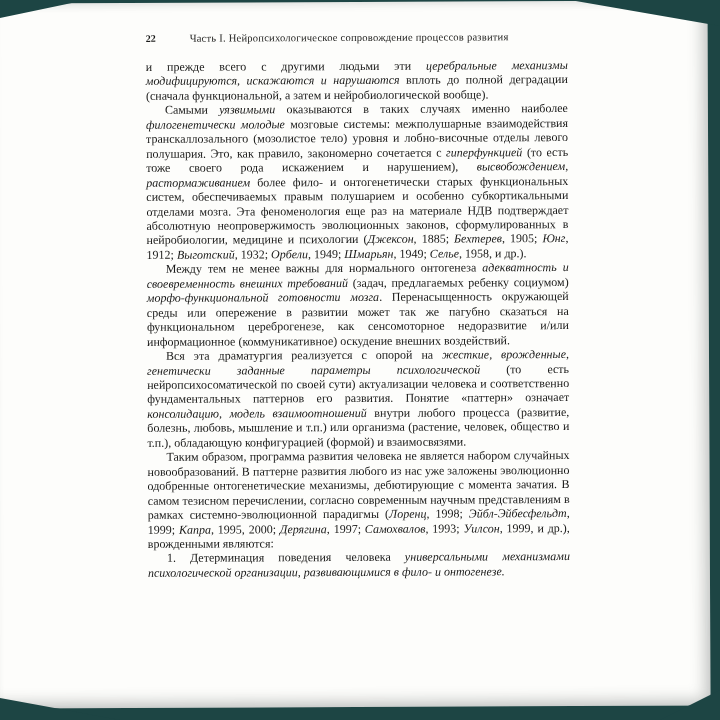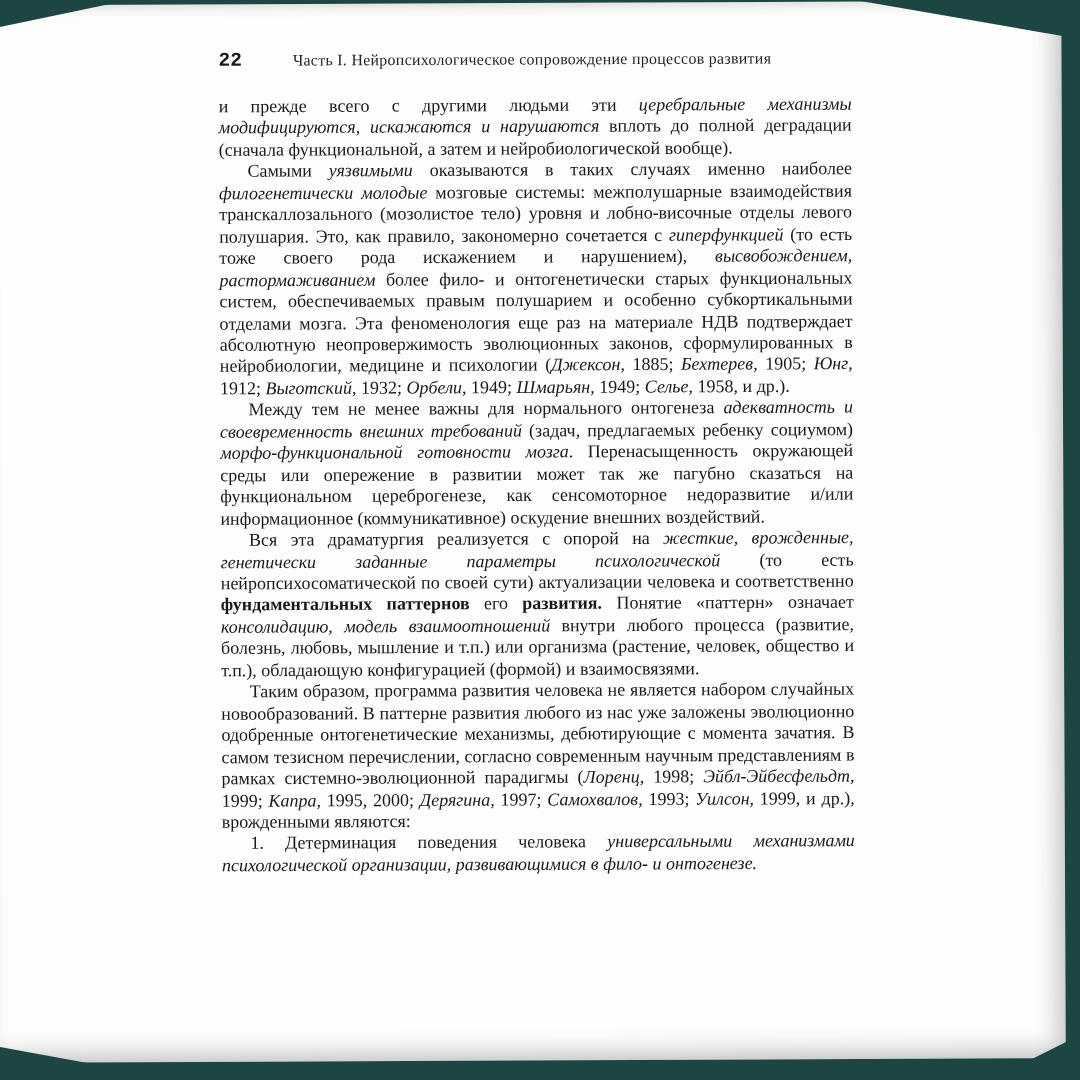--- a/index.html
+++ b/index.html
@@ -31,39 +31,38 @@
     left:155px;right:140px;top:30px;
     color:#191918;
   }
   .running{
     display:flex;
     align-items:baseline;
     margin-bottom:16px;
   }
   .pagenum{
     font-weight:bold;
-    font-size:13px;
+    font-size:10px;
     margin-right:34px;
-    font-family:Liberation Mono, monospace;
   }
   .head{
     font-size:10.6px;
     letter-spacing:.2px;
     color:#242422;
     white-space:nowrap;
   }
   .bodytext{
     font-size:12px;
     line-height:14.45px;
     text-align:justify;
   }
   .para{margin:0;}
   .para.ind{text-indent:19px;}
   .it{font-style:italic;}
-  .bd{font-weight:bold;}
+  .bd{font-weight:normal;}
 </style>
 </head>
 <body>
 
 <div class="viewport">
   <div class="page">
     <div class="content">
       <div class="running">
         <span class="pagenum">22</span>
         <span class="head">Часть I. Нейропсихологическое сопровождение процессов развития</span>

